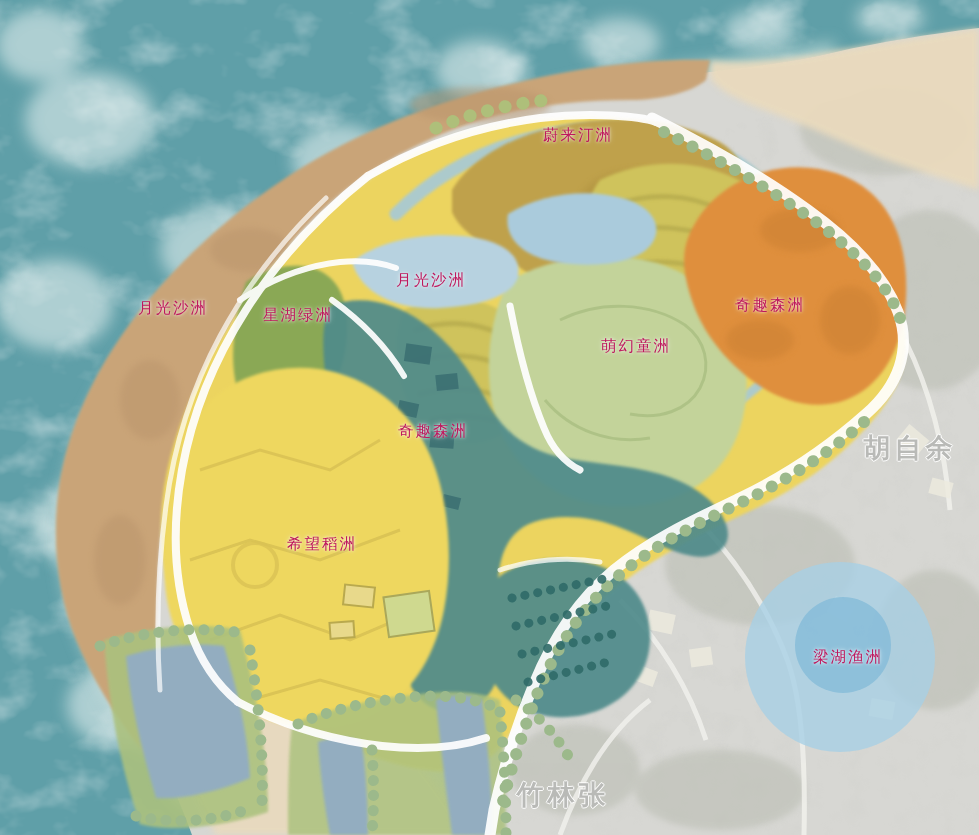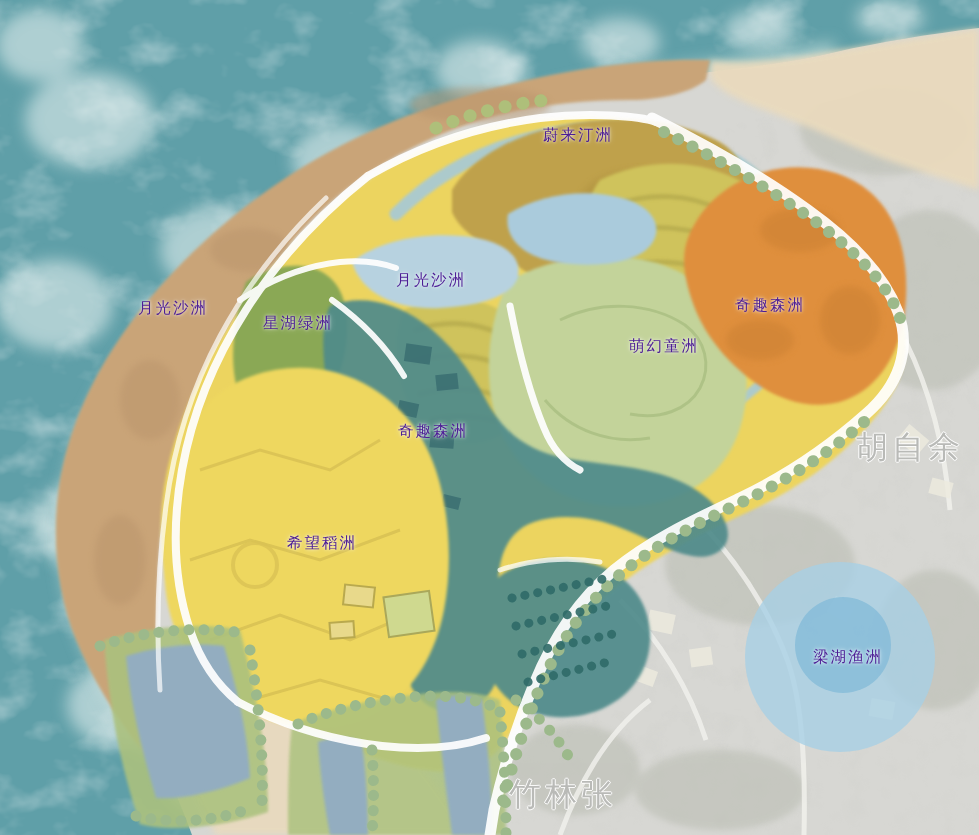--- a/index.html
+++ b/index.html
@@ -1,24 +1,24 @@
 <!DOCTYPE html>
 <html><head>
 <meta charset="utf-8">
 <style>
   html,body{margin:0;padding:0;background:#ffffff;}
   #stage{position:relative;width:979px;height:835px;overflow:hidden;
          font-family:"DejaVu Sans",sans-serif;}
   #stage svg{position:absolute;left:0;top:0;}
   .zone-label{position:absolute;transform:translate(-50%,-50%);
-      font-size:15.5px;line-height:1;letter-spacing:2px;color:#4c1d95;
+      font-size:15.5px;line-height:1;letter-spacing:2px;color:#be185d;
       text-shadow:0 0 3px rgba(255,255,255,.85),0 0 6px rgba(255,255,255,.5);
       white-space:nowrap;pointer-events:none;}
   .bg-label{position:absolute;transform:translate(-50%,-50%);
-      font-size:32px;line-height:1;letter-spacing:4px;font-weight:normal;
+      font-size:27px;line-height:1;letter-spacing:4px;font-weight:bold;
       color:rgba(128,130,124,.55);white-space:nowrap;
       text-shadow:0 1px 0 rgba(255,255,255,.9),0 -1px 0 rgba(255,255,255,.9),
                   1px 0 0 rgba(255,255,255,.9),-1px 0 0 rgba(255,255,255,.9);text-align:right;}
 </style>
 </head>
 <body>
 
 <div id="stage">
 <svg width="979" height="835" viewBox="0 0 979 835">
   <defs>
@@ -230,20 +230,20 @@
     <circle cx="840" cy="657" r="95" opacity="0.78" fill="#a7d0e6"></circle>
     <circle cx="843" cy="645" r="48" opacity="0.8" fill="#85bcd8"></circle>
   </g>
 </svg>
 
 <span class="bg-label" style="left:910px;top:447px;">胡自余</span>
 <span class="bg-label" style="left:563px;top:794px;">竹林张</span>
 
 <span class="zone-label" style="left:578px;top:136px;">蔚来汀洲</span>
 <span class="zone-label" style="left:173px;top:309px;">月光沙洲</span>
-<span class="zone-label" style="left:298px;top:316px;margin-top:8px;">星湖绿洲</span>
+<span class="zone-label" style="left:298px;top:316px;">星湖绿洲</span>
 <span class="zone-label" style="left:431px;top:281px;">月光沙洲</span>
-<span class="zone-label" style="left:636px;top:347px;margin-left:28px;">萌幻童洲</span>
+<span class="zone-label" style="left:636px;top:347px;">萌幻童洲</span>
 <span class="zone-label" style="left:770px;top:306px;">奇趣森洲</span>
 <span class="zone-label" style="left:433px;top:432px;">奇趣森洲</span>
-<span class="zone-label" style="left:322px;top:544px;">希望稻洲</span>
+<span class="zone-label" style="left:322px;top:544px;font-family:Liberation Serif, serif;">希望稻洲</span>
 <span class="zone-label" style="left:848px;top:658px;text-align:right;">梁湖渔洲</span>
 </div>
 
 </body></html>

